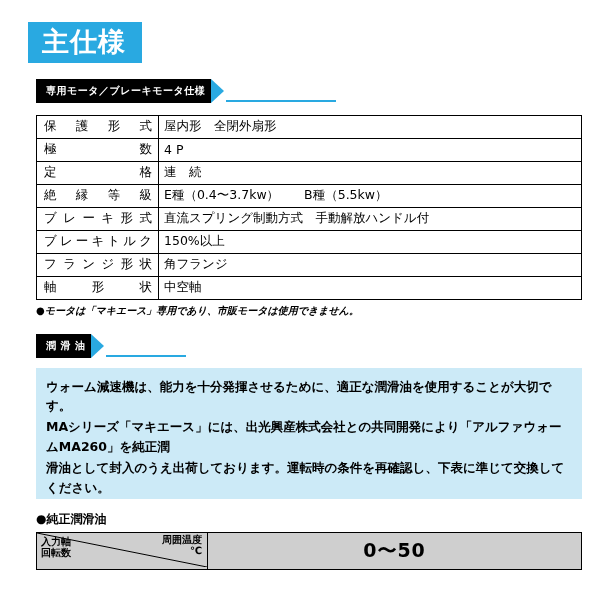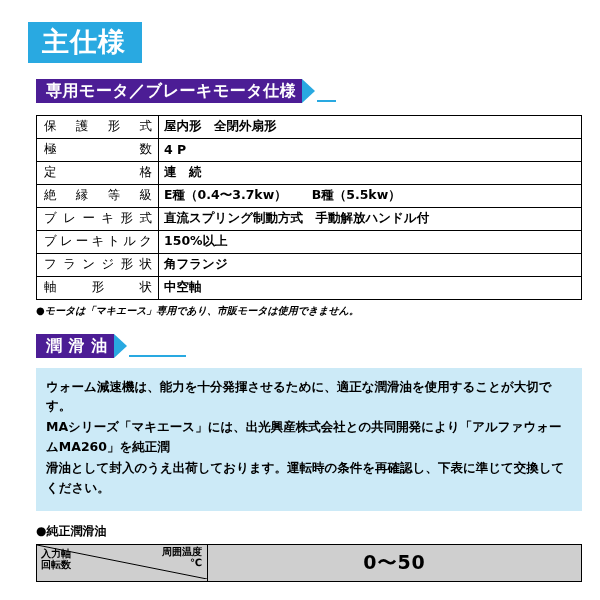--- a/index.html
+++ b/index.html
@@ -44,23 +44,23 @@
   .sec-head {
     margin-left: 20px;
     margin-top: 16px;
     height: 24px;
     display: flex;
     align-items: stretch;
     width: 300px;
   }
   .sec-head.short { width: 150px; }
   .sec-head .sec-bar {
-    background: #4c1d95;
+    background: #000000;
     color: #ffffff;
-    font-size: 16px;
+    font-size: 10px;
     font-weight: bold;
     line-height: 24px;
     padding: 0 6px 0 10px;
     letter-spacing: 0.5px;
     white-space: nowrap;
   }
   .sec-head .sec-tip {
     width: 0;
     height: 0;
     border-top: 12px solid transparent;
@@ -95,21 +95,21 @@
     font-weight: normal;
     letter-spacing: 0px;
   }
   .spec-table td.label span.spread {
     display: block;
     text-align: justify;
     text-align-last: justify;
     padding: 0 2px;
   }
   .spec-table td.value {
-    font-weight: bold;
+    font-weight: normal;
     letter-spacing: 0px;
     margin-left: 33px;
   }
 
   .note-line {
     margin: 4px 0 0 20px;
     font-size: 10px;
     font-weight: bold;
     letter-spacing: 0px;
     font-style: italic;
@@ -123,21 +123,21 @@
     padding: 9px 10px 2px 10px;
     box-sizing: border-box;
   }
   .lube-box p {
     margin: 0 0 2px 0;
     font-size: 12.5px;
     font-weight: bold;
     line-height: 1.55;
     letter-spacing: 0px;
   }
-  .lube-box p:last-child { margin-bottom: 12px; }
+  .lube-box p:last-child { margin-bottom: 0; }
 
   
   .bullet-head {
     margin: 12px 0 4px 20px;
     font-size: 12px;
     font-weight: bold;
   }
 
   
   .oil-table {

